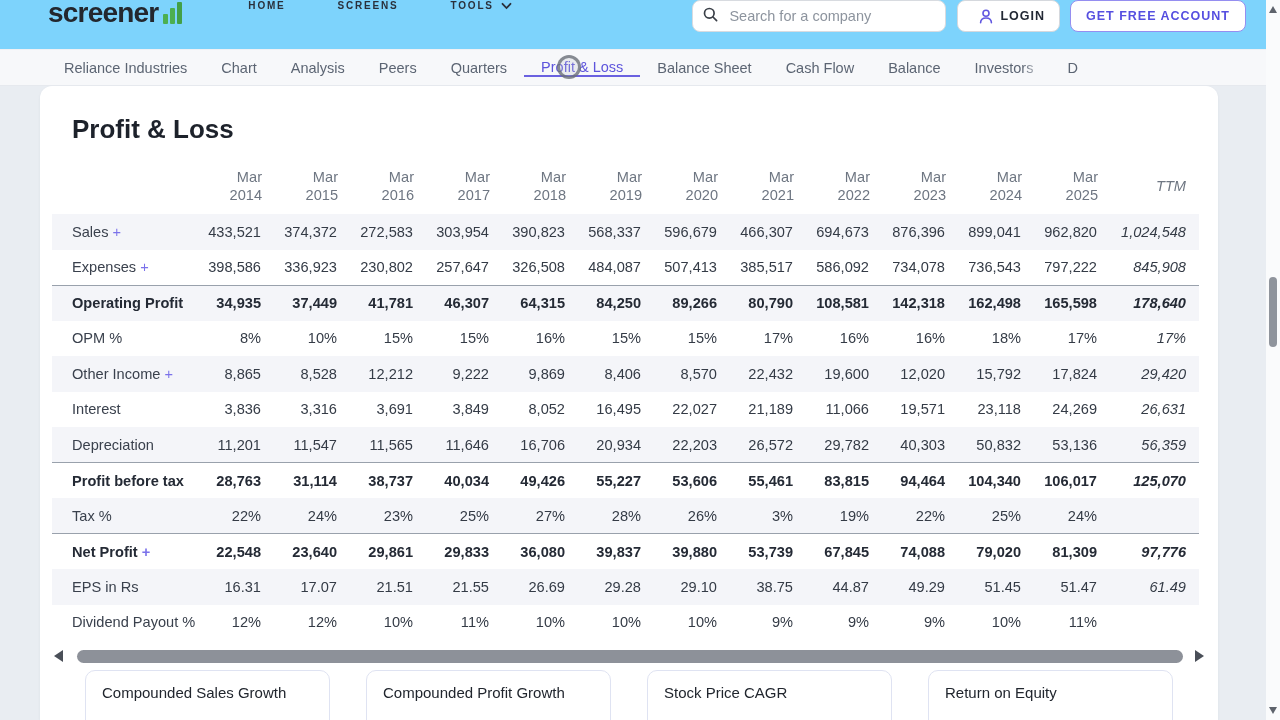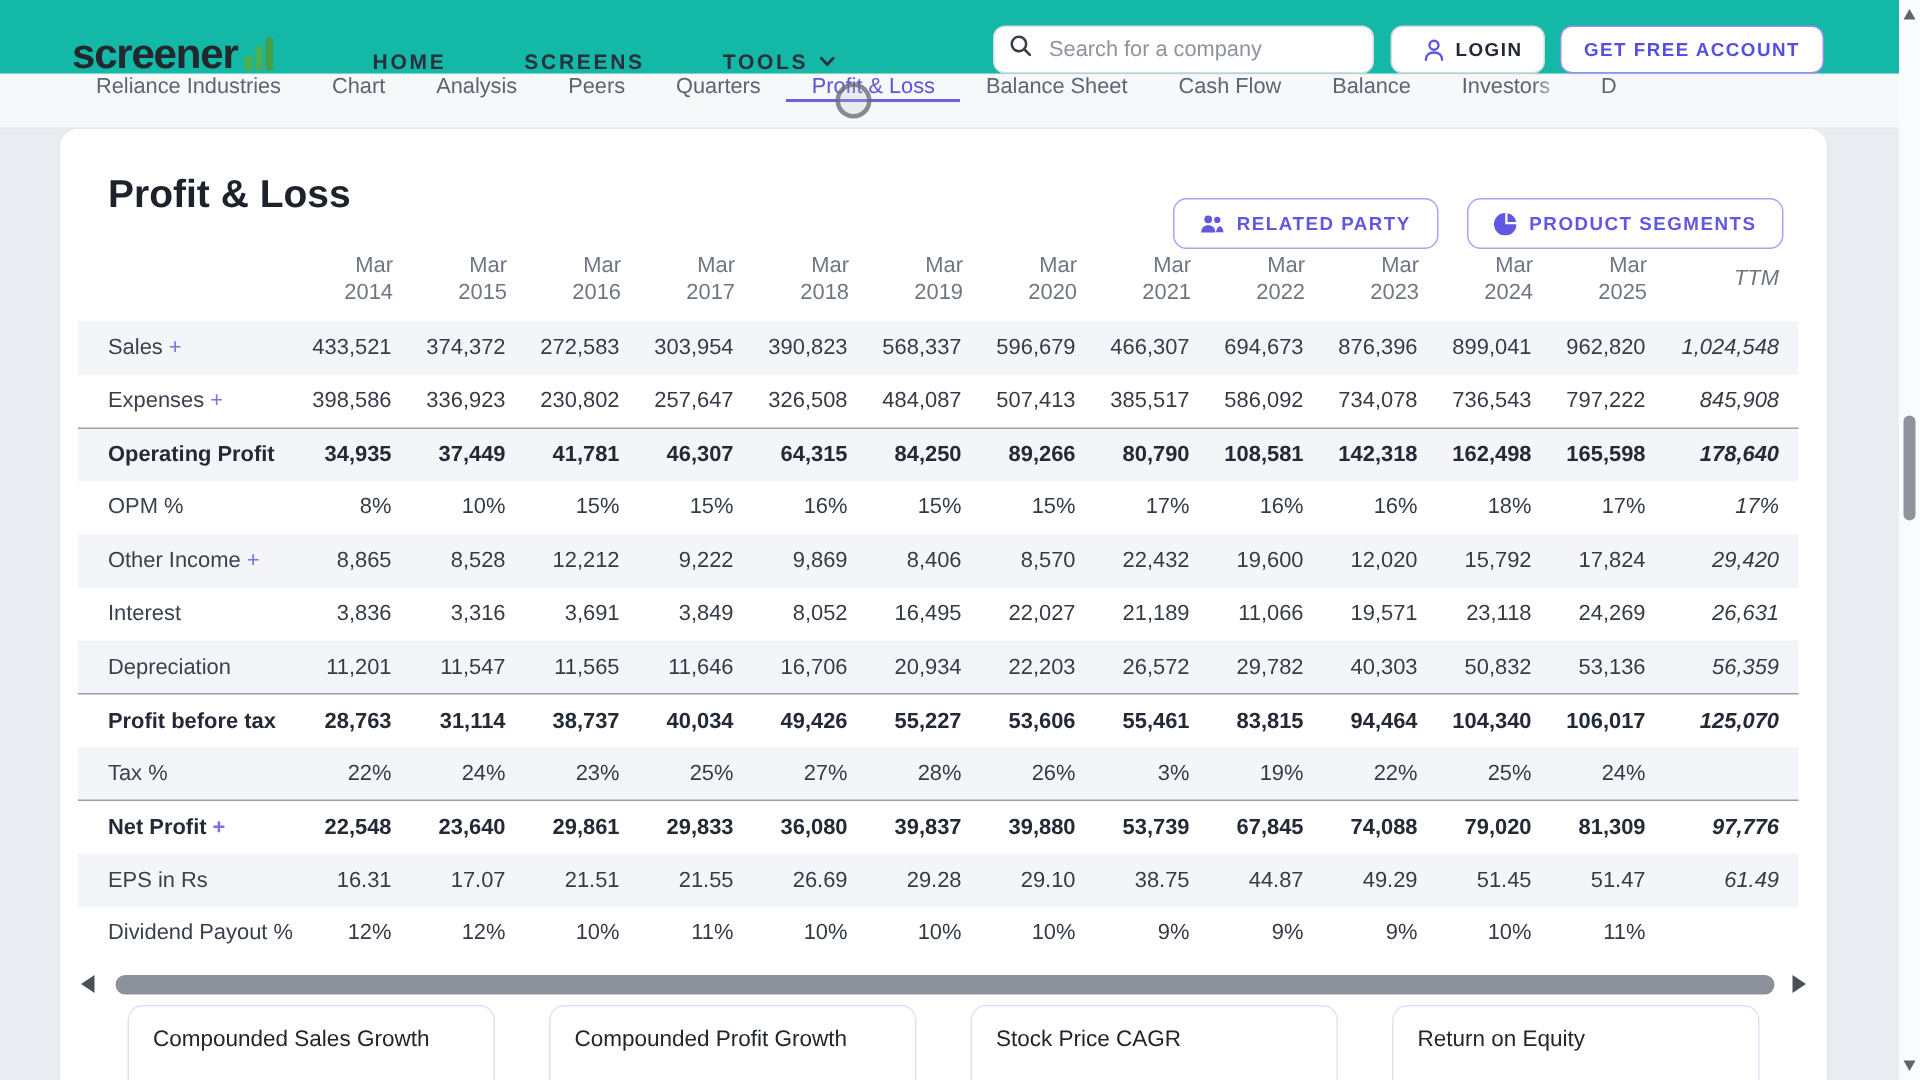--- a/index.html
+++ b/index.html
@@ -1,50 +1,50 @@
 <!DOCTYPE html>
 <html><head>
 <meta charset="utf-8">
 <style>
   * { box-sizing: border-box; }
   html, body { width: 1280px; height: 720px; margin: 0; overflow: hidden;
     font-family: "Liberation Sans", "DejaVu Sans", sans-serif; background: #e9edf2; }
 
   
   .topbar { position: absolute; left: 0; top: 0; width: 1280px; height: 50px;
-    background: #14b8a6; display: flex; align-items: flex-end; padding: 0 64px 0 48px;
+    background: #7dd3fc; display: flex; align-items: flex-start; padding: 0 34px 0 48px;
     border-bottom: 1px solid #f0f1f4; z-index: 5; }
   .logo { display: flex; align-items: flex-end; cursor: pointer; }
   .logo-text { font-size: 28px; font-weight: 700; color: #23272e; letter-spacing: -0.8px; line-height: 26px; }
   .logo-bars { display: flex; align-items: flex-end; margin-left: 3px; margin-bottom: 2px; }
   .logo-bars i { display: block; width: 5px; margin-left: 2px; border-radius: 1px; background: #4CAF50; }
   .logo-bars i:nth-child(1){ height: 10px; }
   .logo-bars i:nth-child(2){ height: 16px; }
   .logo-bars i:nth-child(3){ height: 22px; background: #43A047; }
   .main-nav { display: flex; align-items: center; margin-left: 40px; }
-  .main-nav .nav-item { font-size: 14px; font-weight: 600; letter-spacing: 1.8px;
+  .main-nav .nav-item { font-size: 10px; font-weight: 600; letter-spacing: 1.8px;
     color: #2a303b; padding: 0 26px; cursor: pointer; display: flex; align-items: center; }
   .chev { margin-left: 7px; display: inline-flex; }
   .search-box { margin-left: auto; width: 254px; height: 32px; border: 1px solid #d8dbe0;
     border-radius: 8px; background: #fff; display: flex; align-items: center; padding: 0 10px; }
   .search-box input { border: none; outline: none; background: transparent; width: 100%;
     font-size: 14.5px; color: #333; margin-left: 9px; font-family: inherit; }
   .search-box input::placeholder { color: #8d949e; }
   .btn-login { margin-left: 11px; height: 32px; border: 1px solid #d5d8dd; border-radius: 8px;
     background: #fff; display: flex; align-items: center; padding: 0 14px; cursor: pointer; }
   .btn-login span { font-size: 12.5px; font-weight: 700; letter-spacing: 1px; color: #222834; margin-left: 7px; }
   .btn-signup { margin-left: 10px; height: 32px; border: 1px solid #958ef0; border-radius: 8px;
     background: #fff; display: flex; align-items: center; padding: 0 15px; cursor: pointer;
     font-size: 12.5px; font-weight: 700; letter-spacing: 1px; color: #564fe0; }
 
   
   .subnav { position: absolute; left: 0; top: 50px; width: 1280px; height: 36px;
     background: #f7f8fa; border-bottom: 1px solid #e6e9ee; display: flex; align-items: stretch;
     padding: 0 20px 0 47px; z-index: 4; }
-  .subtabs { display: flex; align-items: flex-start; overflow: hidden; position: relative; }
+  .subtabs { display: flex; align-items: center; overflow: hidden; position: relative; }
   .subtab { display: flex; align-items: center; padding: 0 17px; font-size: 14.5px;
     color: #5c6573; cursor: pointer; white-space: nowrap; text-decoration: none; }
   .subtab.active { color: #5d54dc; border-bottom: 2px solid #6a61e0; }
   .tab-fade { position: absolute; left: 1022px; top: 50px; width: 34px; height: 34px;
     background: linear-gradient(to right, rgba(247,248,250,0), #f7f8fa 70%); z-index: 5; }
   .subnav-right { margin-left: auto; display: flex; align-items: center; }
   .notebook { display: flex; align-items: center; color: #555e6b; font-size: 14.5px; cursor: pointer; }
   .notebook span { margin-left: 8px; }
   .ai-pill { margin-left: 24px; width: 49px; height: 23px; border-radius: 12px;
     background: #a986ea; color: #fff; display: flex; align-items: center; justify-content: center;
@@ -165,38 +165,20 @@
       <a class="subtab">Investors</a>
       <a class="subtab">D</a>
     </div>
 </nav>
 <div class="tab-fade"></div>
 <div class="cursor-ring"></div>
 
 <main class="card">
   <div class="sec-head">
     <h1 class="sec-title">Profit &amp; Loss</h1>
-    <div class="sec-btns">
-      <button class="pill-btn">
-        <svg width="16" height="13" viewBox="0 0 16 13">
-            <circle cx="5.5" cy="3.2" r="2.6" fill="#6157e0"></circle>
-            <circle cx="11.5" cy="3.6" r="2.1" fill="#6157e0"></circle>
-            <path d="M0.8 12 C0.8 8.8 2.9 7.2 5.5 7.2 C8.1 7.2 10.2 8.8 10.2 12 Z" fill="#6157e0"></path>
-            <path d="M10.6 11.9 C11 9.4 12.1 8 13.2 7.6 C14.8 8.2 15.6 9.9 15.6 11.9 Z" fill="#6157e0"></path>
-          </svg>
-        <span>RELATED PARTY</span>
-      </button>
-      <button class="pill-btn">
-        <svg width="15" height="15" viewBox="0 0 15 15">
-            <path d="M7.5 0 A7.5 7.5 0 1 0 15 7.5 L7.5 7.5 Z" fill="#6157e0"></path>
-            <path d="M9 0.2 A7.5 7.5 0 0 1 14.8 6 L9 6 Z" fill="#6157e0"></path>
-          </svg>
-        <span>PRODUCT SEGMENTS</span>
-      </button>
-    </div>
   </div>
 
   <table class="pl">
     <colgroup>
         <col style="width: 134px;">
         <col style="width: 76px;">
         <col style="width: 76px;">
         <col style="width: 76px;">
         <col style="width: 76px;">
         <col style="width: 76px;">

